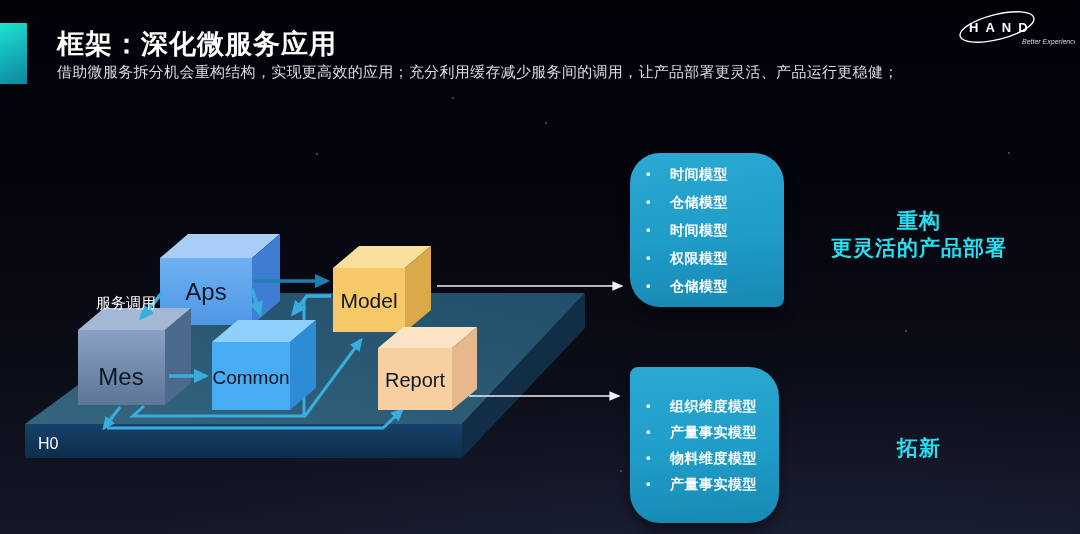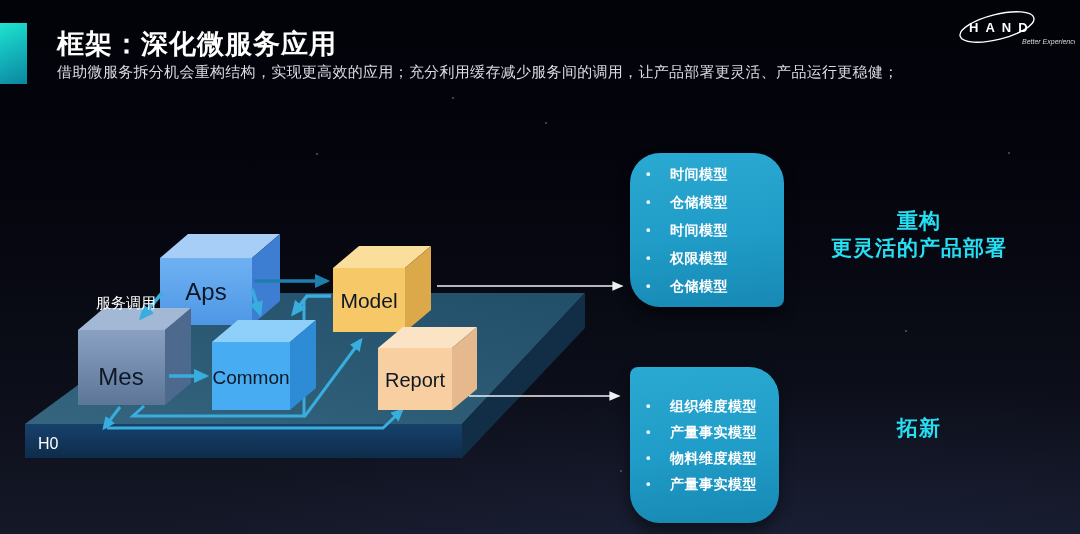--- a/index.html
+++ b/index.html
@@ -48,21 +48,21 @@
     letter-spacing:.5px;line-height:26px;}
   .panel-1 .panel-row{line-height:28px;}
   .bullet{width:10px;margin-left:16px;margin-right:14px;font-size:13px;color:#eaf6fb;}
 
   
   .callout{
     position:absolute;z-index:2;width:214px;text-align:center;
     color:#27dff3;font-weight:bold;font-size:21px;line-height:27px;letter-spacing:1px;
   }
   .callout-1{left:812px;top:207px;}
-  .callout-2{left:812px;top:414px;}
+  .callout-2{left:812px;top:434px;}
 </style>
 </head>
 <body>
 
 <div class="slide">
 
   <div class="star" style="left:316px;top:153px"></div>
   <div class="star" style="left:452px;top:97px"></div>
   <div class="star" style="left:545px;top:122px"></div>
   <div class="star" style="left:905px;top:330px"></div>

